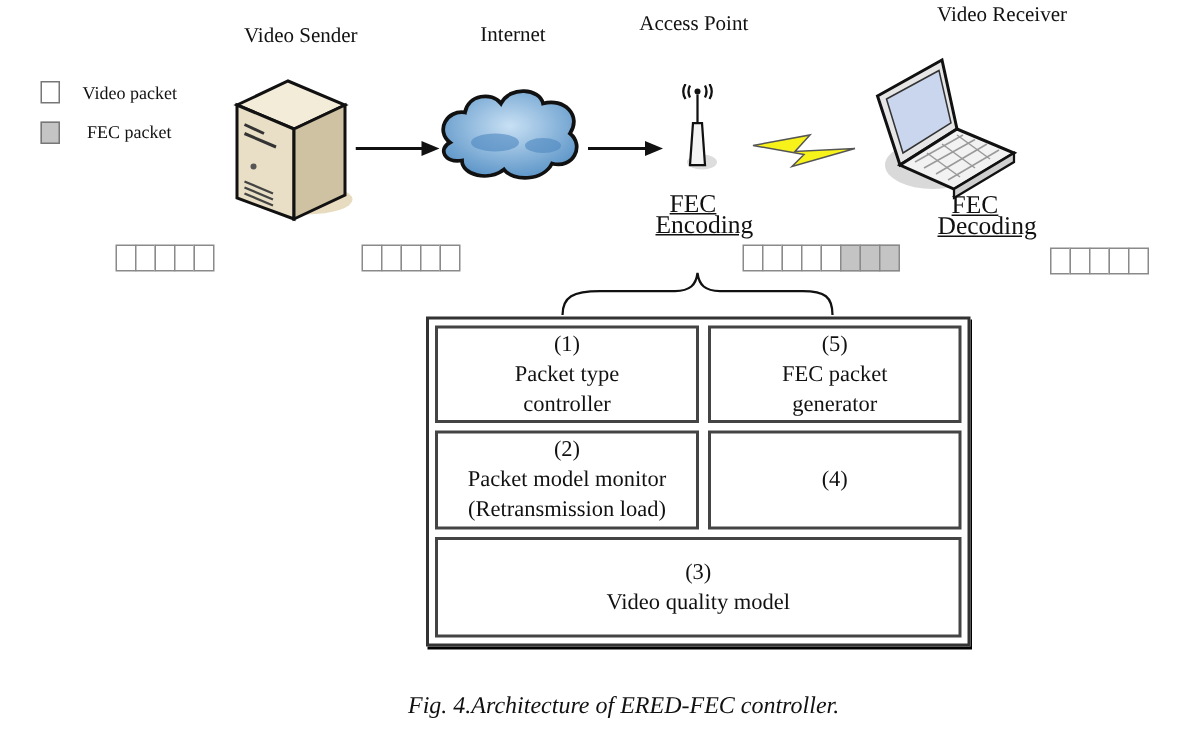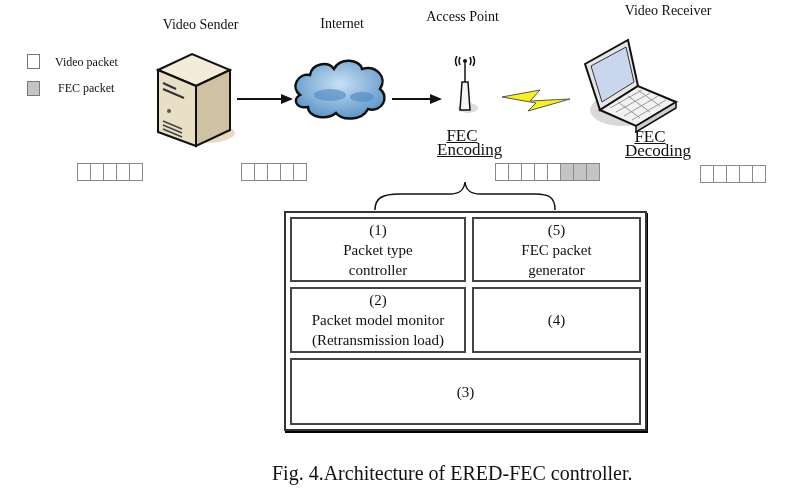--- a/index.html
+++ b/index.html
@@ -9,21 +9,21 @@
   .lbl { font-size:14px; white-space:nowrap; text-align:center; }
   .u { text-decoration:underline; font-size:17px; line-height:14px; text-align:center; white-space:nowrap; }
   .legend-text { font-size:12px; white-space:nowrap; }
   .swatch { width:13px; height:15px; border:1px solid #777; box-sizing:border-box; }
   .pktrow { display:flex; height:18px; }
   .pkt { width:14px; height:18px; border:1px solid #8a8a8a; box-sizing:border-box; margin-right:-1px; background:#fff; }
   .pkt.fec { background:#c4c4c4; }
   .outer { border:2px solid #333; box-shadow:1px 2px 0 #000; box-sizing:border-box; background:#fff; }
   .inner { position:absolute; border:2px solid #444; box-sizing:border-box; display:flex; flex-direction:column;
            align-items:center; justify-content:center; font-size:15px; line-height:20px; text-align:center; }
-  .caption { font-size:20px; white-space:nowrap; }
+  .caption { font-size:16px; white-space:nowrap;font-style:italic; }
 </style>
 </head>
 <body>
 
 <div class="abs swatch" style="left:27px;top:54px;background:#fff;"></div>
 <div class="abs legend-text" style="left:55px;top:55px;">Video packet</div>
 <div class="abs swatch" style="left:27px;top:81px;background:#c4c4c4;"></div>
 <div class="abs legend-text" style="left:58px;top:81px;">FEC packet</div>
 
 <div class="abs lbl" style="left:158px;top:17px;width:85px;">Video Sender</div>
@@ -159,15 +159,16 @@
 <div class="inner" style="left:290px;top:287px;width:176px;height:66px;">
   <div>(2)</div>
   <div>Packet model monitor</div>
   <div>(Retransmission load)</div>
 </div>
 <div class="inner" style="left:472px;top:287px;width:169px;height:66px;">
   <div>(4)</div>
 </div>
 <div class="inner" style="left:290px;top:358px;width:351px;height:67px;">
   <div>(3)</div>
+  <div>Video quality model</div>
 </div>
 
 <div class="abs caption" style="left:272px;top:462px;">Fig. 4.Architecture of ERED-FEC controller.</div>
 
 </body></html>

